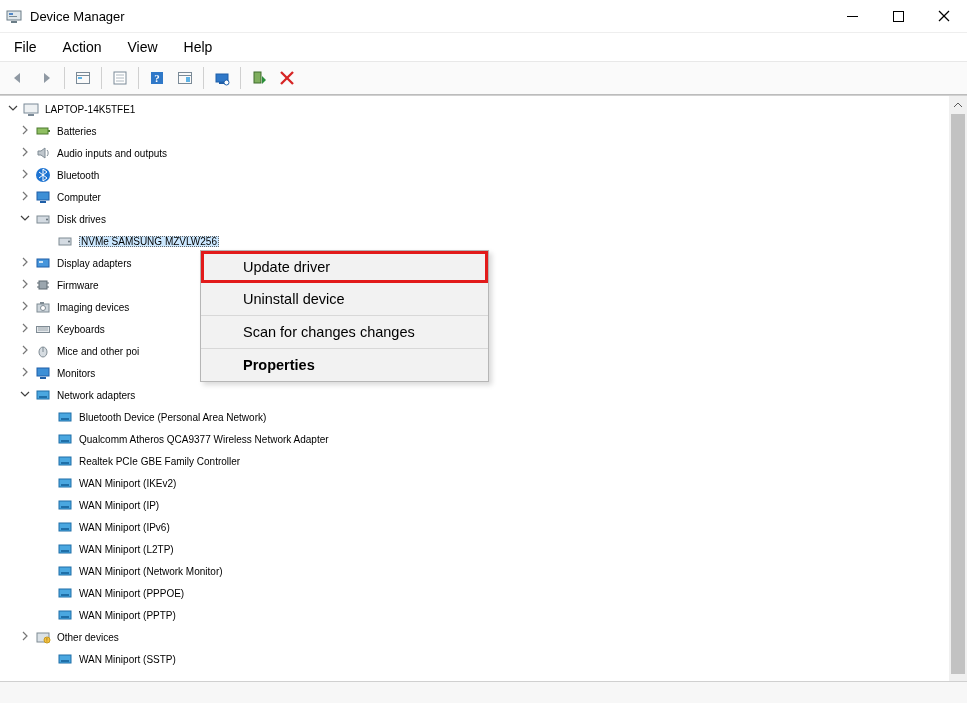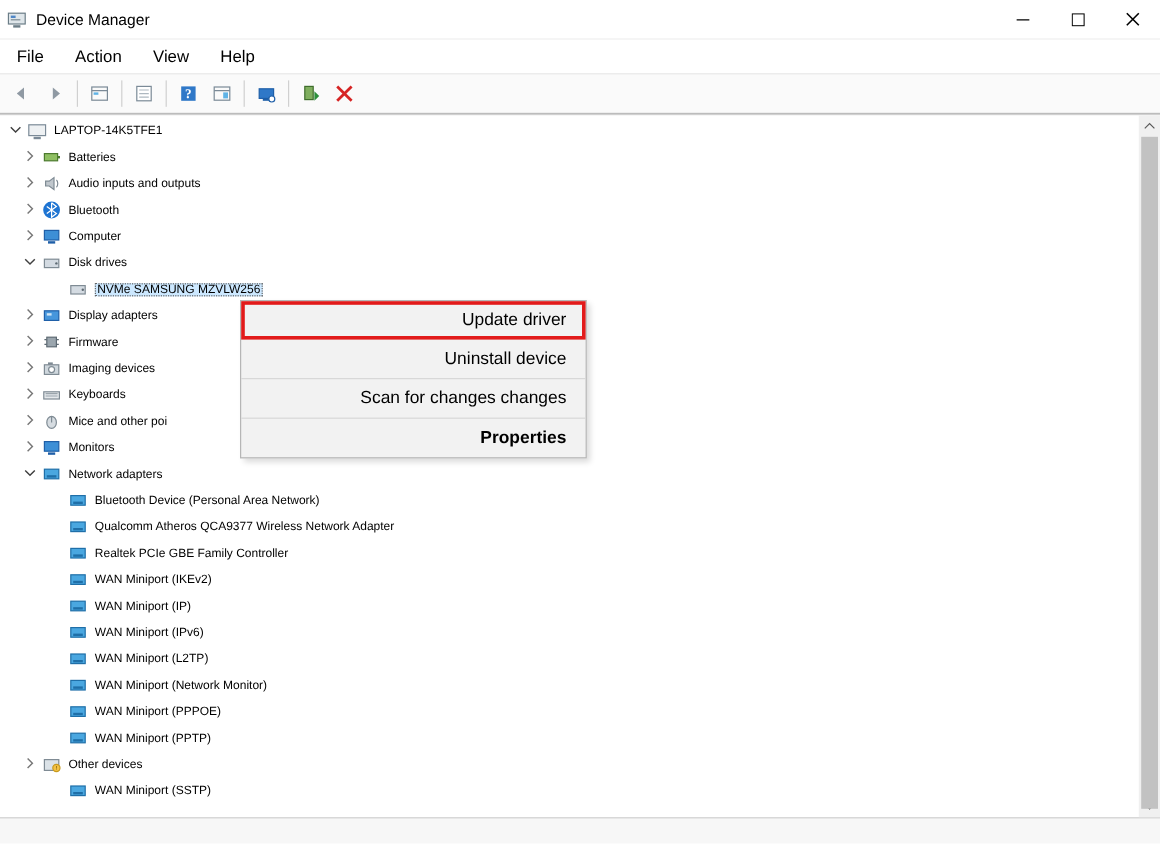--- a/index.html
+++ b/index.html
@@ -91,21 +91,20 @@
     position:absolute;
     left:200px; top:154px;
     width:287px;
     background:#f2f2f2;
     border:1px solid #b6b6b6;
     box-shadow: 3px 3px 5px rgba(0,0,0,.15);
   }
   .context-menu .itm {
     padding: 8px 16px 8px 42px;
     font-size:14.5px;
-    text-align:right;
   }
   .context-menu .sep { height:1px; background:#d8d8d8; margin:0; }
   .context-menu .itm.first {
     position:relative;
   }
   .highlight-ring {
     position:absolute; left:0px; top:0px; right:0px; bottom:0px;
     border:3px solid #e21b1b; pointer-events:none;
   }
   .bold { font-weight:600; }

